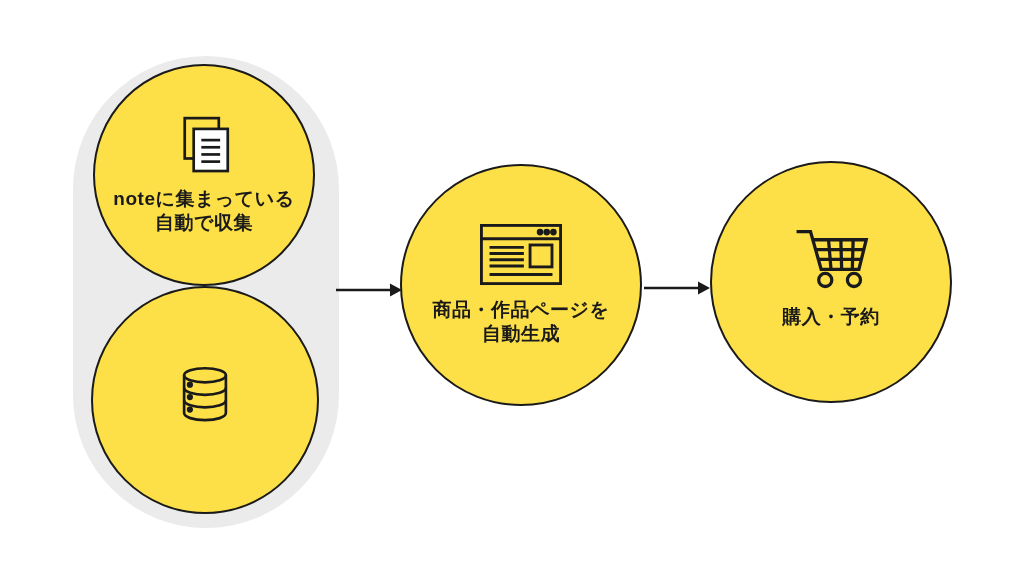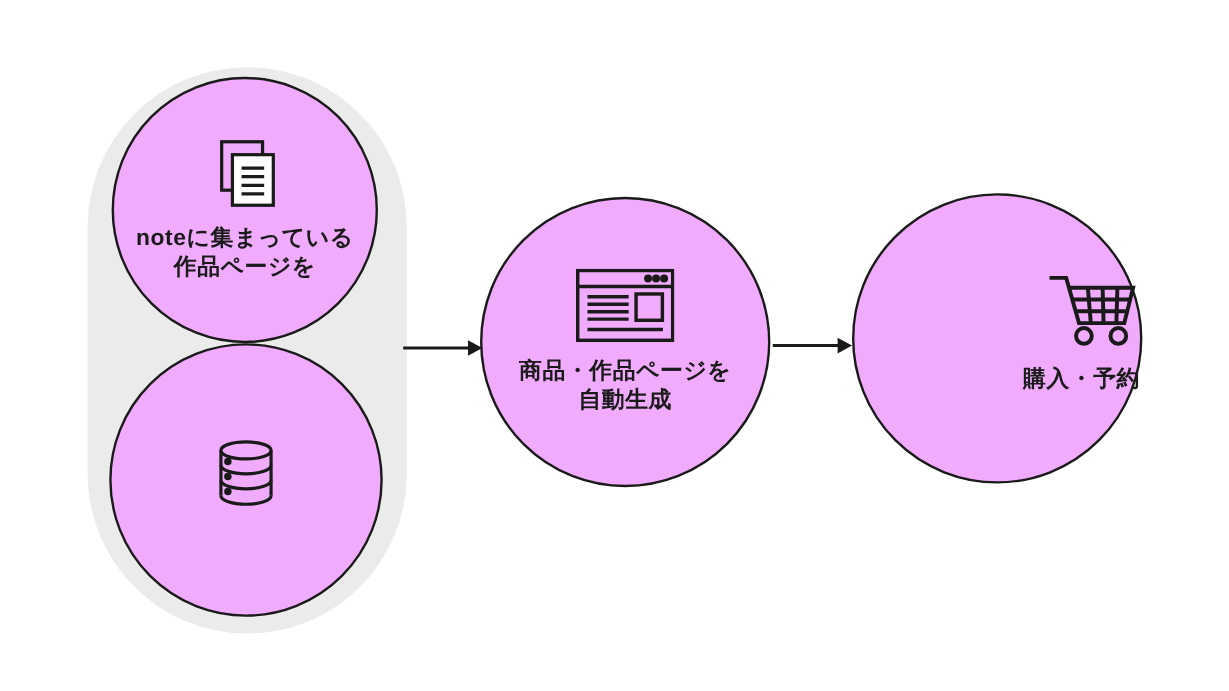--- a/index.html
+++ b/index.html
@@ -14,33 +14,33 @@
   .pill {
     position: absolute;
     left: 73px; top: 56px;
     width: 266px; height: 472px;
     border-radius: 133px;
     background: #ebebeb;
   }
   .node {
     position: absolute;
     box-sizing: border-box;
-    background: #f0abfc;
+    background: #fde047;
     border: 2.5px solid #1a1a1a;
     border-radius: 50%;
     display: flex;
     flex-direction: column;
     align-items: center;
     justify-content: center;
     text-align: center;
   }
   .node-reviews  { left: 93px;  top: 64px;  width: 222px; height: 222px; }
   .node-official { left: 91px;  top: 286px; width: 228px; height: 228px; }
   .node-generate { left: 400px; top: 164px; width: 242px; height: 242px; }
-  .node-purchase { left: 710px; top: 161px; width: 242px; height: 242px; padding-bottom: 10px; align-items: flex-end; }
+  .node-purchase { left: 710px; top: 161px; width: 242px; height: 242px; padding-bottom: 10px; }
   .icon { display: block; margin-bottom: 12px; }
   .icon * { stroke: #1a1a1a; }
   .label {
     font-weight: 700;
     font-size: 19px;
     line-height: 24px;
     color: #1a1a1a;
     letter-spacing: 0.5px;
     white-space: nowrap;
   }
@@ -61,21 +61,21 @@
     <svg class="icon" width="52" viewBox="0 0 58 66" fill="none" stroke-width="3">
       <rect x="7.5" y="3.5" width="38" height="45"></rect>
       <rect x="17.5" y="15.5" width="38" height="47" fill="#ffffff"></rect>
       <line x1="26" y1="28" x2="47" y2="28"></line>
       <line x1="26" y1="36" x2="47" y2="36"></line>
       <line x1="26" y1="44" x2="47" y2="44"></line>
       <line x1="26" y1="52" x2="47" y2="52"></line>
     </svg>
     <div class="label">
       <div>noteに集まっている</div>
-      <div>作品ページを</div>
+      <div>自動で収集</div>
     </div>
   </div>
 
   <div class="node node-official">
     <svg class="icon" width="48" viewBox="0 0 54 64" fill="none" stroke-width="3">
       <ellipse cx="27" cy="10.5" rx="23.5" ry="8"></ellipse>
       <line x1="3.5" y1="10.5" x2="3.5" y2="53"></line>
       <line x1="50.5" y1="10.5" x2="50.5" y2="53"></line>
       <path d="M3.5 24.5 A23.5 8 0 0 0 50.5 24.5"></path>
       <path d="M3.5 38.5 A23.5 8 0 0 0 50.5 38.5"></path>

